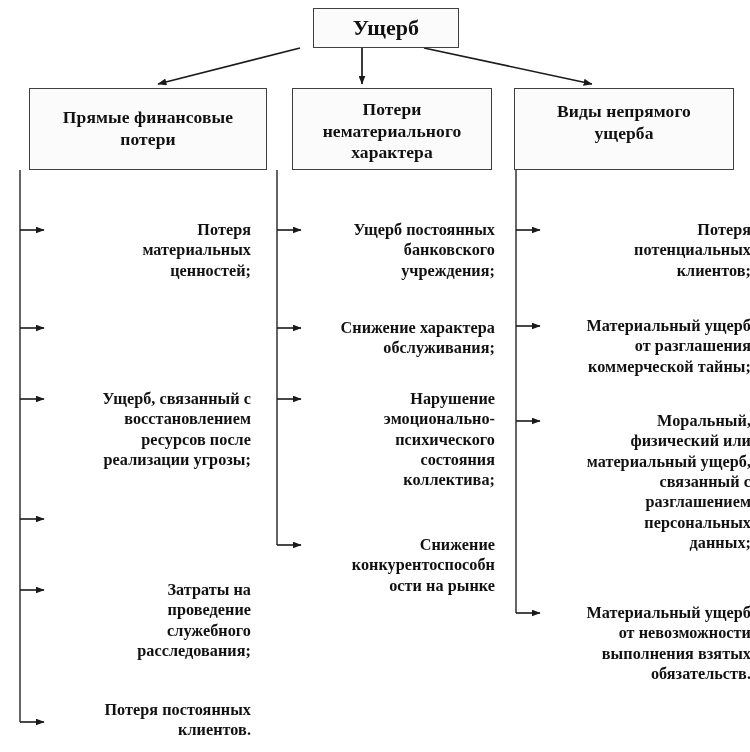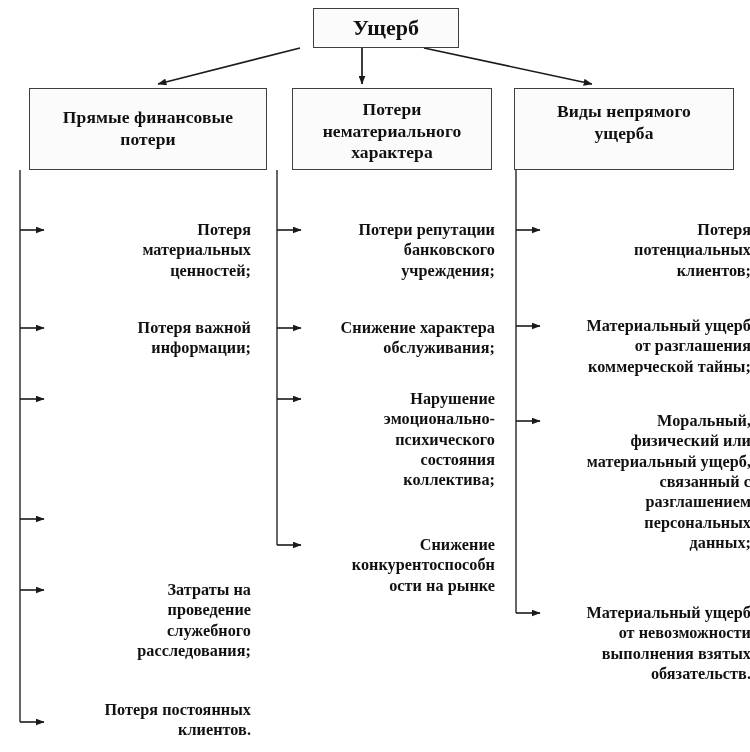--- a/index.html
+++ b/index.html
@@ -149,30 +149,32 @@
 характера</span>
   </div>
   <div class="node-box" id="cat-node-2">
     <span class="cat-node-text">Виды непрямого
 ущерба</span>
   </div>
 
   <div class="leaf-item col-0-leaf" style="top:220px">Потеря
 материальных
 ценностей;</div>
-  <div class="leaf-item col-0-leaf" style="top:318px">Потеря важной
-информации;</div>
+  <div class="leaf-item col-0-leaf" style="top:389px">Ущерб, связанный с
+восстановлением
+ресурсов после
+реализации угрозы;</div>
   <div class="leaf-item col-0-leaf" style="top:580px">Затраты на
 проведение
 служебного
 расследования;</div>
   <div class="leaf-item col-0-leaf" style="top:700px">Потеря постоянных
 клиентов.</div>
 
-  <div class="leaf-item col-1-leaf" style="top:220px">Потери репутации
+  <div class="leaf-item col-1-leaf" style="top:220px">Ущерб постоянных
 банковского
 учреждения;</div>
   <div class="leaf-item col-1-leaf" style="top:318px">Снижение характера
 обслуживания;</div>
   <div class="leaf-item col-1-leaf" style="top:535px">Снижение
 конкурентоспособн
 ости  на рынке</div>
   <div class="leaf-item col-1-leaf" style="top:389px">Нарушение
 эмоционально-
 психического

